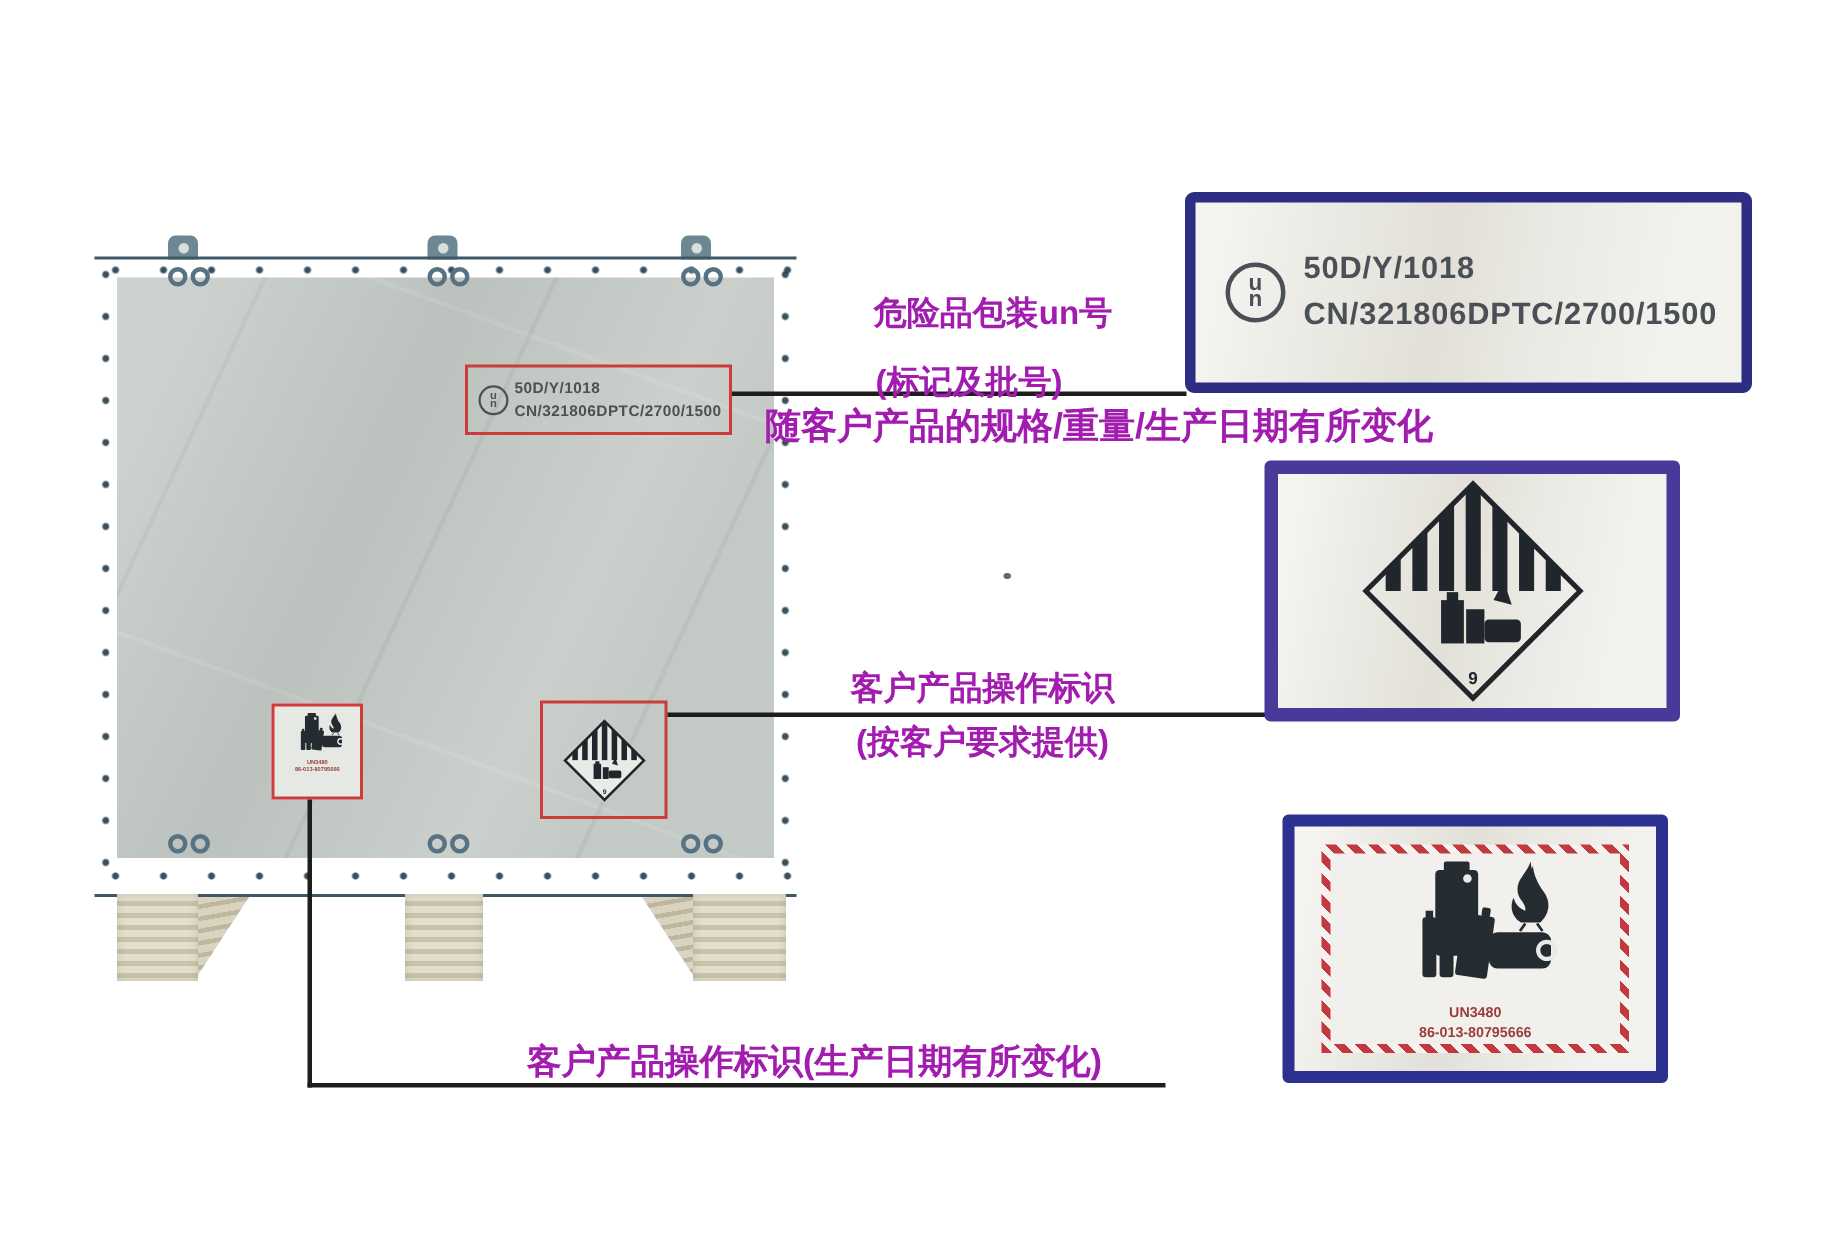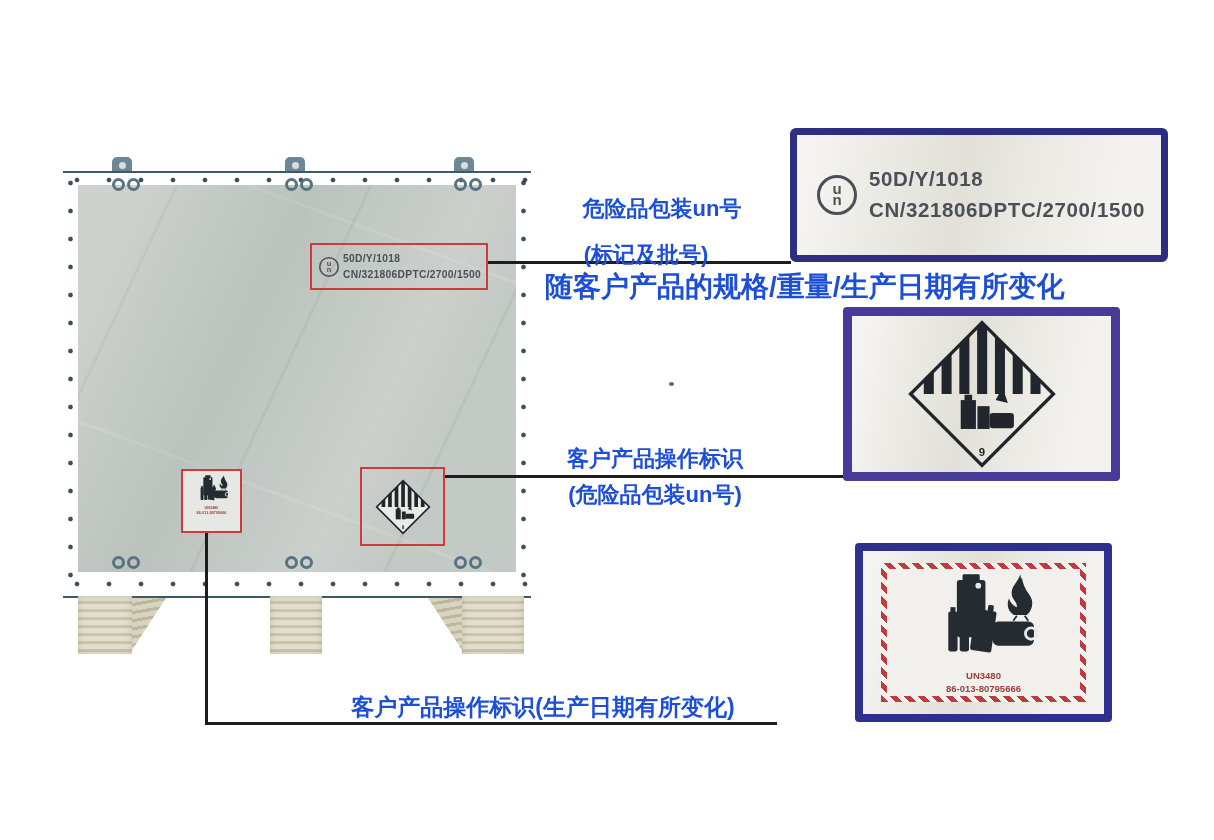--- a/index.html
+++ b/index.html
@@ -37,21 +37,21 @@
   
   .hl{border:2.5px solid #cf3b3b;box-sizing:border-box;}
   .unbox{left:310px;top:243px;width:178px;height:47px;display:flex;align-items:center;overflow:hidden;}
   .unbox-inner{display:flex;align-items:center;gap:8px;transform:scale(.5);transform-origin:14px center;width:330px;}
   .crate-batt{left:181px;top:469px;width:61px;height:64px;background:#e6e8e4;display:flex;flex-direction:column;align-items:center;justify-content:center;}
   .crate-batt .mini-text{transform:scale(.42);transform-origin:center top;text-align:center;font-weight:bold;color:#9a3d3d;font-size:9px;line-height:1.25;white-space:nowrap;}
   .crate-diamond{left:360px;top:467px;width:85px;height:79px;display:flex;align-items:center;justify-content:center;background:transparent;}
   
   .cline{background:#1d1d1d;}
   
-  .cn{font-weight:600;color:#1d4ed8;}
+  .cn{font-weight:600;color:#a21caf;}
   .center{text-align:center;}
   .nowrap{white-space:nowrap;}
   
   .woodlabel{
     box-sizing:border-box;border-radius:6px;
     background-color:#eae9e3;
     background-image:linear-gradient(100deg, rgba(255,255,255,.5) 5%, transparent 25%, rgba(188,183,166,.18) 45%, transparent 62%, rgba(255,255,255,.4) 85%);
   }
   .label-un{left:790px;top:128px;width:378px;height:134px;border:7px solid #2d2d84;display:flex;align-items:center;padding-left:20px;gap:12px;}
   .un-circ{width:40px;height:40px;border-radius:50%;border:3px solid #4a5056;box-sizing:border-box;display:flex;flex-direction:column;align-items:center;justify-content:center;color:#4a5056;font-weight:bold;font-size:15px;line-height:.72;flex:0 0 auto;}
@@ -195,24 +195,24 @@
 
   <div class="abs cline" style="left:488px;top:261px;width:303px;height:3px;"></div>
   <div class="abs cline" style="left:445px;top:475px;width:400px;height:3px;"></div>
   <div class="abs cline" style="left:205px;top:533px;width:3px;height:192px;"></div>
   <div class="abs cline" style="left:205px;top:722px;width:572px;height:3px;"></div>
 
   <div class="abs speck"></div>
 
   <div class="abs cn center" style="left:532px;top:194px;width:260px;font-size:22px;">危险品包装un号</div>
   <div class="abs cn center" style="left:516px;top:240px;width:260px;font-size:22px;">(标记及批号)</div>
-  <div class="abs cn nowrap" style="left:545px;top:268px;font-size:28px;">随客户产品的规格/重量/生产日期有所变化</div>
+  <div class="abs cn nowrap" style="left:510px;top:268px;font-size:24px;">随客户产品的规格/重量/生产日期有所变化</div>
 
   <div class="abs cn center" style="left:535px;top:444px;width:240px;font-size:22px;">客户产品操作标识</div>
-  <div class="abs cn center" style="left:535px;top:480px;width:240px;font-size:22px;">(危险品包装un号)</div>
+  <div class="abs cn center" style="left:535px;top:480px;width:240px;font-size:22px;">(按客户要求提供)</div>
 
   <div class="abs cn center nowrap" style="left:318px;top:692px;width:450px;font-size:23px;">客户产品操作标识(生产日期有所变化)</div>
 
   <div class="abs woodlabel label-un">
     <div class="un-circ">
       <span>u</span>
       <span>n</span>
     </div>
     <div class="un-texts">
       <div>50D/Y/1018</div>

